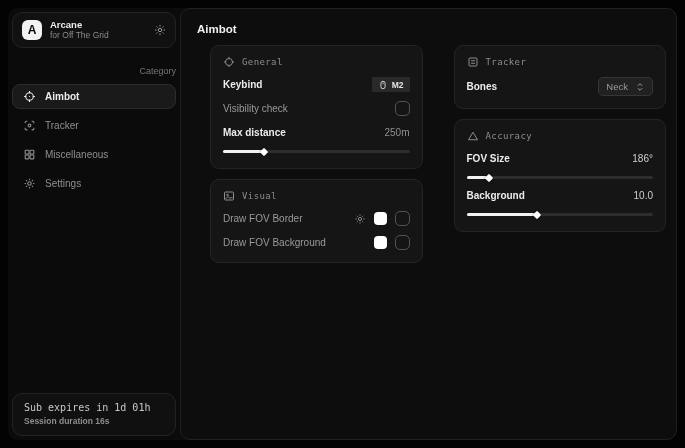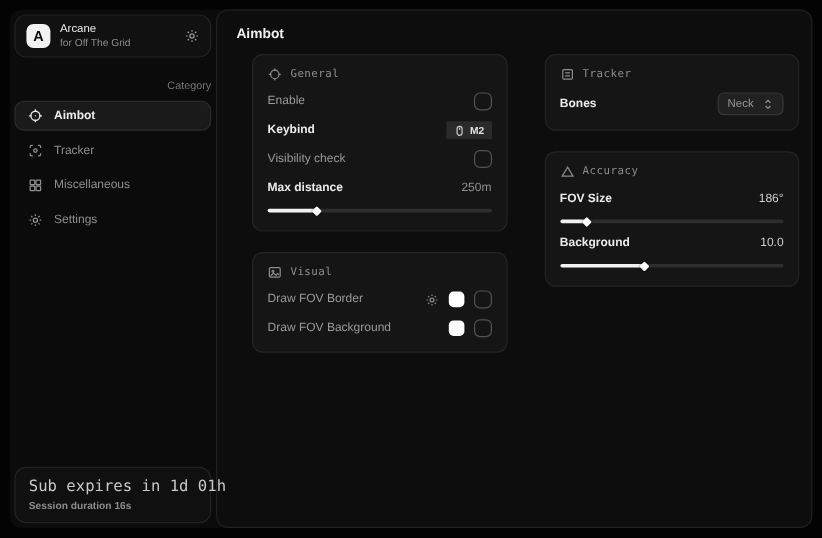--- a/index.html
+++ b/index.html
@@ -5,38 +5,38 @@
   * { margin:0; padding:0; box-sizing:border-box; }
   html,body { width:685px; height:448px; background:#000; font-family:"Liberation Sans", sans-serif; }
   .stage { position:relative; width:685px; height:448px; background:#030303; overflow:hidden; }
   .window { position:absolute; left:8px; top:8px; width:669px; height:432px; background:#0b0b0b; border-radius:10px; display:flex; }
 
   
   .sidebar { width:172px; flex:0 0 172px; display:flex; flex-direction:column; padding:4px; position:relative; }
   .logo-card { margin:0 0 10px 0; border:1px solid #232323; border-radius:10px; background:#111; height:36px; display:flex; align-items:center; gap:8px; padding:0 9px; }
   .logo-mark { width:20px; height:20px; background:#f2f2f2; border-radius:6px; color:#0a0a0a; font-weight:bold; font-size:12px; display:flex; align-items:center; justify-content:center; flex:0 0 20px; }
   .logo-text { flex:1; line-height:1.15; }
-  .logo-title { font-size:9.5px; font-weight:normal; color:#ececec; }
+  .logo-title { font-size:9.5px; font-weight:bold; color:#ececec; }
   .logo-sub { font-size:8.5px; color:#8a8a8a; }
   .logo-gear { color:#9a9a9a; display:flex; }
   .cat-label { font-size:9px; color:#767676; margin:8px 0 8px 10px;text-align:right; }
   .nav { display:flex; flex-direction:column; gap:4px; }
   .nav-item { display:flex; align-items:center; gap:9px; height:25px; padding:0 10px; border-radius:8px; border:1px solid transparent; color:#8f8f8f; font-size:10px; cursor:pointer; }
   .nav-item.active { background:#1a1a1a; border-color:#2c2c2c; color:#ececec; font-weight:600; }
   .nav-item .ni { display:flex; color:inherit; }
   .sidebar-footer { margin-top:auto; border:1px solid #232323; border-radius:10px; background:#101010; padding:8px 11px 9px 11px; }
-  .foot-line1 { font-family:"DejaVu Sans Mono", monospace; font-size:13px; color:#c9c9c9; margin-bottom:3px; white-space:nowrap; }
+  .foot-line1 { font-family:"DejaVu Sans Mono", monospace; font-size:10px; color:#c9c9c9; margin-bottom:3px; white-space:nowrap; }
   .foot-line2 { font-size:8.5px; font-weight:bold; color:#8d8d8d; white-space:nowrap; }
 
   
   .main { flex:1; border:1px solid #202020; border-radius:10px; background:#0d0d0d; display:flex; flex-direction:column; }
   .main-header { padding:14px 16px 10px 16px; }
   .main-title { font-size:11.5px; font-weight:bold; color:#f0f0f0; }
   .columns { display:flex; gap:12px; padding:0 10px; align-items:flex-start; }
-  .col { flex:1; display:flex; flex-direction:column; gap:17px; min-width:0;padding-left:19px; }
+  .col { flex:1; display:flex; flex-direction:column; gap:10px; min-width:0;padding-left:19px; }
 
   .card { background:#151515; border:1px solid #242424; border-radius:9px; padding:10px 12px 12px 12px; }
   .card-head { display:flex; align-items:center; gap:7px; color:#8d8d8d; margin-bottom:4px; }
   .card-head .ci { display:flex; color:#8d8d8d; }
   .card-title { font-family:"DejaVu Sans Mono", monospace; font-size:9px; letter-spacing:0.4px; }
 
   .row { display:flex; align-items:center; justify-content:space-between; margin-top:9px; min-height:15px; }
   .lbl { font-size:10px; color:#9a9a9a; }
   .lbl.strong { color:#ececec; font-weight:600;text-align:right; }
   .val { font-size:10px; color:#8f8f8f; }
@@ -145,24 +145,20 @@
             <div class="card-head">
               <span class="ci">
                 <svg width="12" height="12" viewBox="0 0 24 24" fill="none" stroke="currentColor" stroke-width="2">
                   <circle cx="12" cy="12" r="7"></circle>
                   <path d="M12 2v4M12 18v4M2 12h4M18 12h4"></path>
                 </svg>
               </span>
               <span class="card-title">General</span>
             </div>
 
-            <div class="row">
-              <span class="lbl">Enable</span>
-              <span class="checkbox"></span>
-            </div>
 
             <div class="row">
               <span class="lbl strong">Keybind</span>
               <span class="badge">
                 <span class="bi">
                   <svg width="10" height="10" viewBox="0 0 24 24" fill="none" stroke="currentColor" stroke-width="2.4">
                     <rect x="7" y="3" width="10" height="18" rx="5"></rect>
                     <path d="M12 6v4"></path>
                   </svg>
                 </span>

